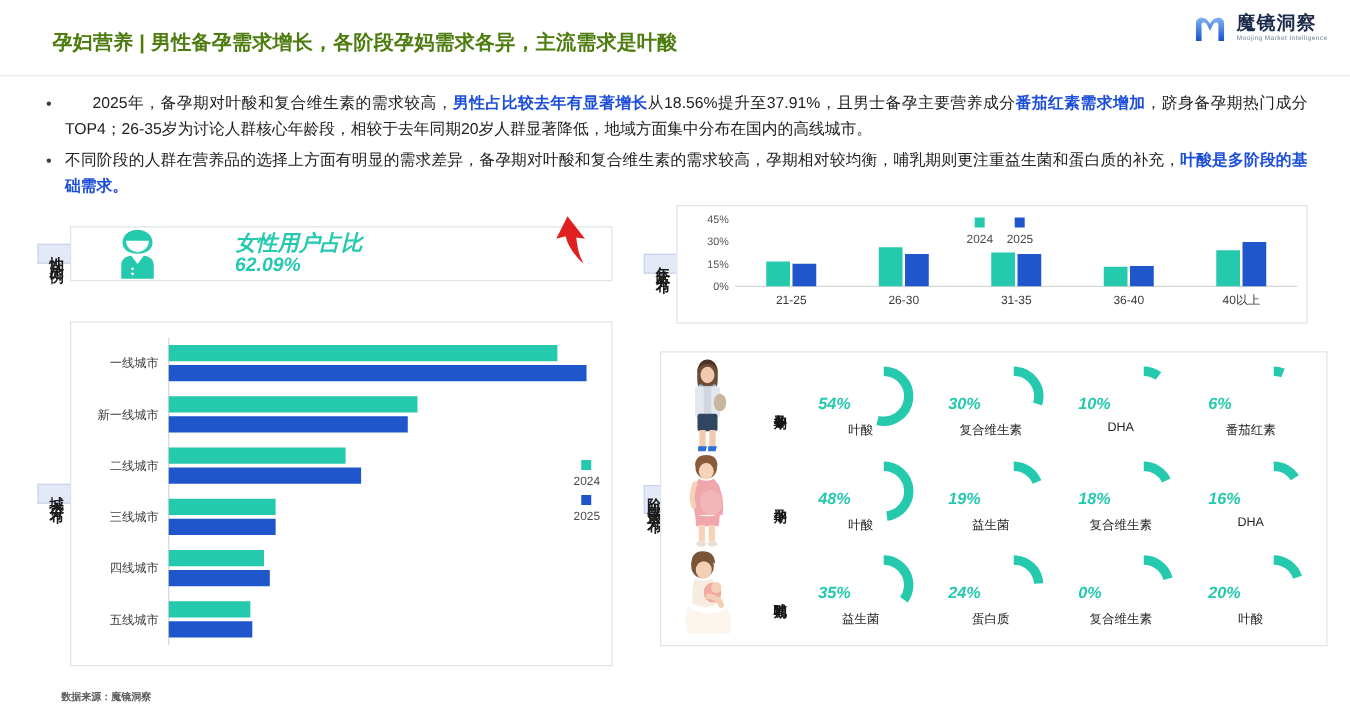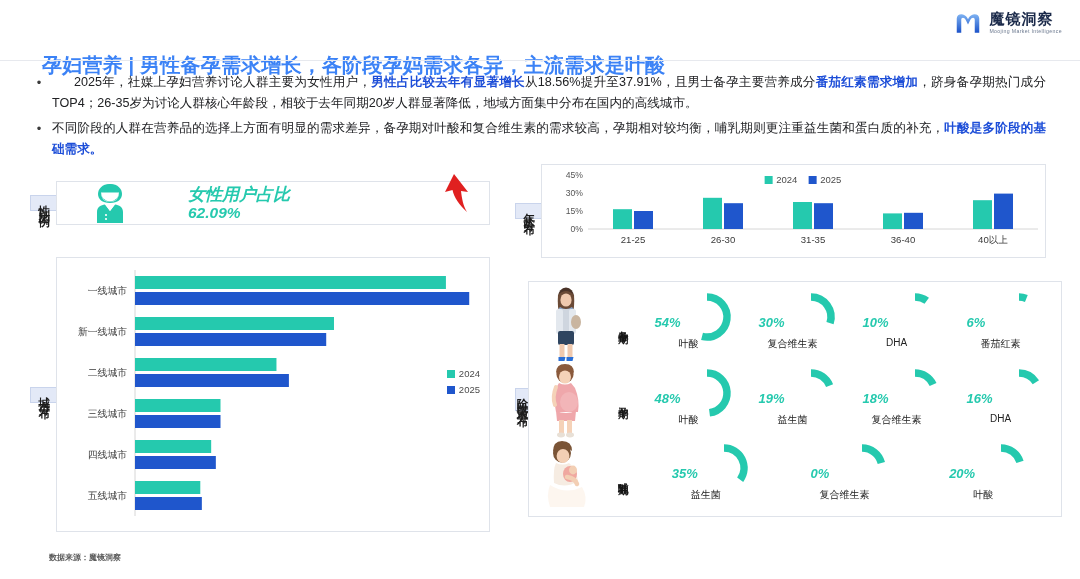--- a/index.html
+++ b/index.html
@@ -24,23 +24,22 @@
     font-size: 15px; font-weight: 700; color: #1b2a4a; letter-spacing: 1px;
     line-height: 1.1;
   }
   .logo-sub {
     font-size: 5.2px; color: #6d7a90; letter-spacing: .35px; line-height: 1.1;
     margin-top: 2px;
   }
 
   .page-title {
     position: absolute; left: 42px; top: 24px;
-    font-size: 20px; font-weight: 700; color: #3b82f6;
+    font-size: 16px; font-weight: 700; color: #4d7c0f;
     letter-spacing: .2px;
-    margin-top: 28px;
   }
   .title-rule {
     position: absolute; left: 0; top: 60px; width: 1080px; height: 1px;
     background: #e7e9ee;
   }
 
   
   .bullets { position: absolute; left: 34px; top: 72px; width: 1012px; }
   .bullet { display: flex; gap: 8px; margin-bottom: 4px; }
   .bullet-dot {
@@ -83,21 +82,21 @@
   .male .g-name, .male .g-val { color: #1f56cc; }
   .arrow-wrap { position: absolute; right: 18px; bottom: 6px; }
 
   
   #age-panel { left: 515px; top: 166px; width: 531px; height: 90px; }
   .age-chart { position: relative; width: 100%; height: 100%; }
   .age-legend {
     position: absolute; top: 9px; left: 50%; transform: translateX(-38%);
     display: flex; gap: 11px; align-items: center;
   }
-  .lg-item { display: flex; align-items: center; gap: 4px; }
+  .lg-item { display: flex; align-items: center; gap: 4px; flex-direction: column; }
   .lg-swatch { width: 8px; height: 8px; display: inline-block; }
   .lg-text { font-size: 9.5px; color: #4b4b4b; }
 
   
   #city-panel { left: 30px; top: 259px; width: 460px; height: 271px; }
   .city-chart { position: relative; width: 100%; height: 100%; }
   .city-legend {
     position: absolute; right: 9px; top: 110px;
     display: flex; flex-direction: column; gap: 5px;
   }
@@ -153,21 +152,21 @@
       <div class="logo-sub">Moojing Market Intelligence</div>
     </div>
   </div>
 
   <div class="page-title">孕妇营养 | 男性备孕需求增长，各阶段孕妈需求各异，主流需求是叶酸</div>
   <div class="title-rule"></div>
 
   <div class="bullets">
     <div class="bullet">
       <div class="bullet-dot">•</div>
-      <div class="bullet-body" id="b0"><span>2025年，社媒上孕妇营养讨论人群主要为女性用户，</span><span class="hl-blue">男性占比较去年有显著增长</span><span>从18.56%提升至37.91%，且男士备孕主要营养成分</span><span class="hl-blue">番茄红素需求增加</span><span>，跻身备孕期热门成分TOP4；26-35岁为讨论人群核心年龄段，相较于去年同期20岁人群显著降低，地域方面集中分布在国内的高线城市。</span></div>
+      <div class="bullet-body" id="b0"><span>2025年，备孕期对叶酸和复合维生素的需求较高，</span><span class="hl-blue">男性占比较去年有显著增长</span><span>从18.56%提升至37.91%，且男士备孕主要营养成分</span><span class="hl-blue">番茄红素需求增加</span><span>，跻身备孕期热门成分TOP4；26-35岁为讨论人群核心年龄段，相较于去年同期20岁人群显著降低，地域方面集中分布在国内的高线城市。</span></div>
     </div>
     <div class="bullet">
       <div class="bullet-dot">•</div>
       <div class="bullet-body no-indent" id="b1"><span>不同阶段的人群在营养品的选择上方面有明显的需求差异，备孕期对叶酸和复合维生素的需求较高，孕期相对较均衡，哺乳期则更注重益生菌和蛋白质的补充，</span><span class="hl-blue">叶酸是多阶段的基础需求。</span></div>
     </div>
   </div>
 
   <div class="panel" id="gender-panel">
     <div class="panel-tab">
       <span>性别比例</span>
@@ -412,20 +411,27 @@
             <div class="donut-group">
               <div class="donut-cell">
                 <svg width="56" height="56" viewBox="0 0 56 56" class="donut-svg">
                   <path d="M 28 8 A 20 20 0 0 1 44.180339887498945 39.75570504584946" stroke="#25c9ae" stroke-width="7.5" fill="none" stroke-linecap="butt"></path>
                 </svg>
                 <div class="donut-pct">35%</div>
                 <div class="donut-name">益生菌</div>
               </div>
               <div class="donut-cell">
                 <svg width="56" height="56" viewBox="0 0 56 56" class="donut-svg">
+                  <path d="M 28 8 A 20 20 0 0 1 47.960534568565436 26.74418960941373" stroke="#25c9ae" stroke-width="7.5" fill="none" stroke-linecap="butt"></path>
+                </svg>
+                <div class="donut-pct">24%</div>
+                <div class="donut-name">蛋白质</div>
+              </div>
+              <div class="donut-cell">
+                <svg width="56" height="56" viewBox="0 0 56 56" class="donut-svg">
                   <path d="M 28 8 A 20 20 0 0 1 47.37166322257262 23.026202256702902" stroke="#25c9ae" stroke-width="7.5" fill="none" stroke-linecap="butt"></path>
                 </svg>
                 <div class="donut-pct">0%</div>
                 <div class="donut-name">复合维生素</div>
               </div>
               <div class="donut-cell">
                 <svg width="56" height="56" viewBox="0 0 56 56" class="donut-svg">
                   <path d="M 28 8 A 20 20 0 0 1 47.02113032590307 21.81966011250105" stroke="#25c9ae" stroke-width="7.5" fill="none" stroke-linecap="butt"></path>
                 </svg>
                 <div class="donut-pct">20%</div>

